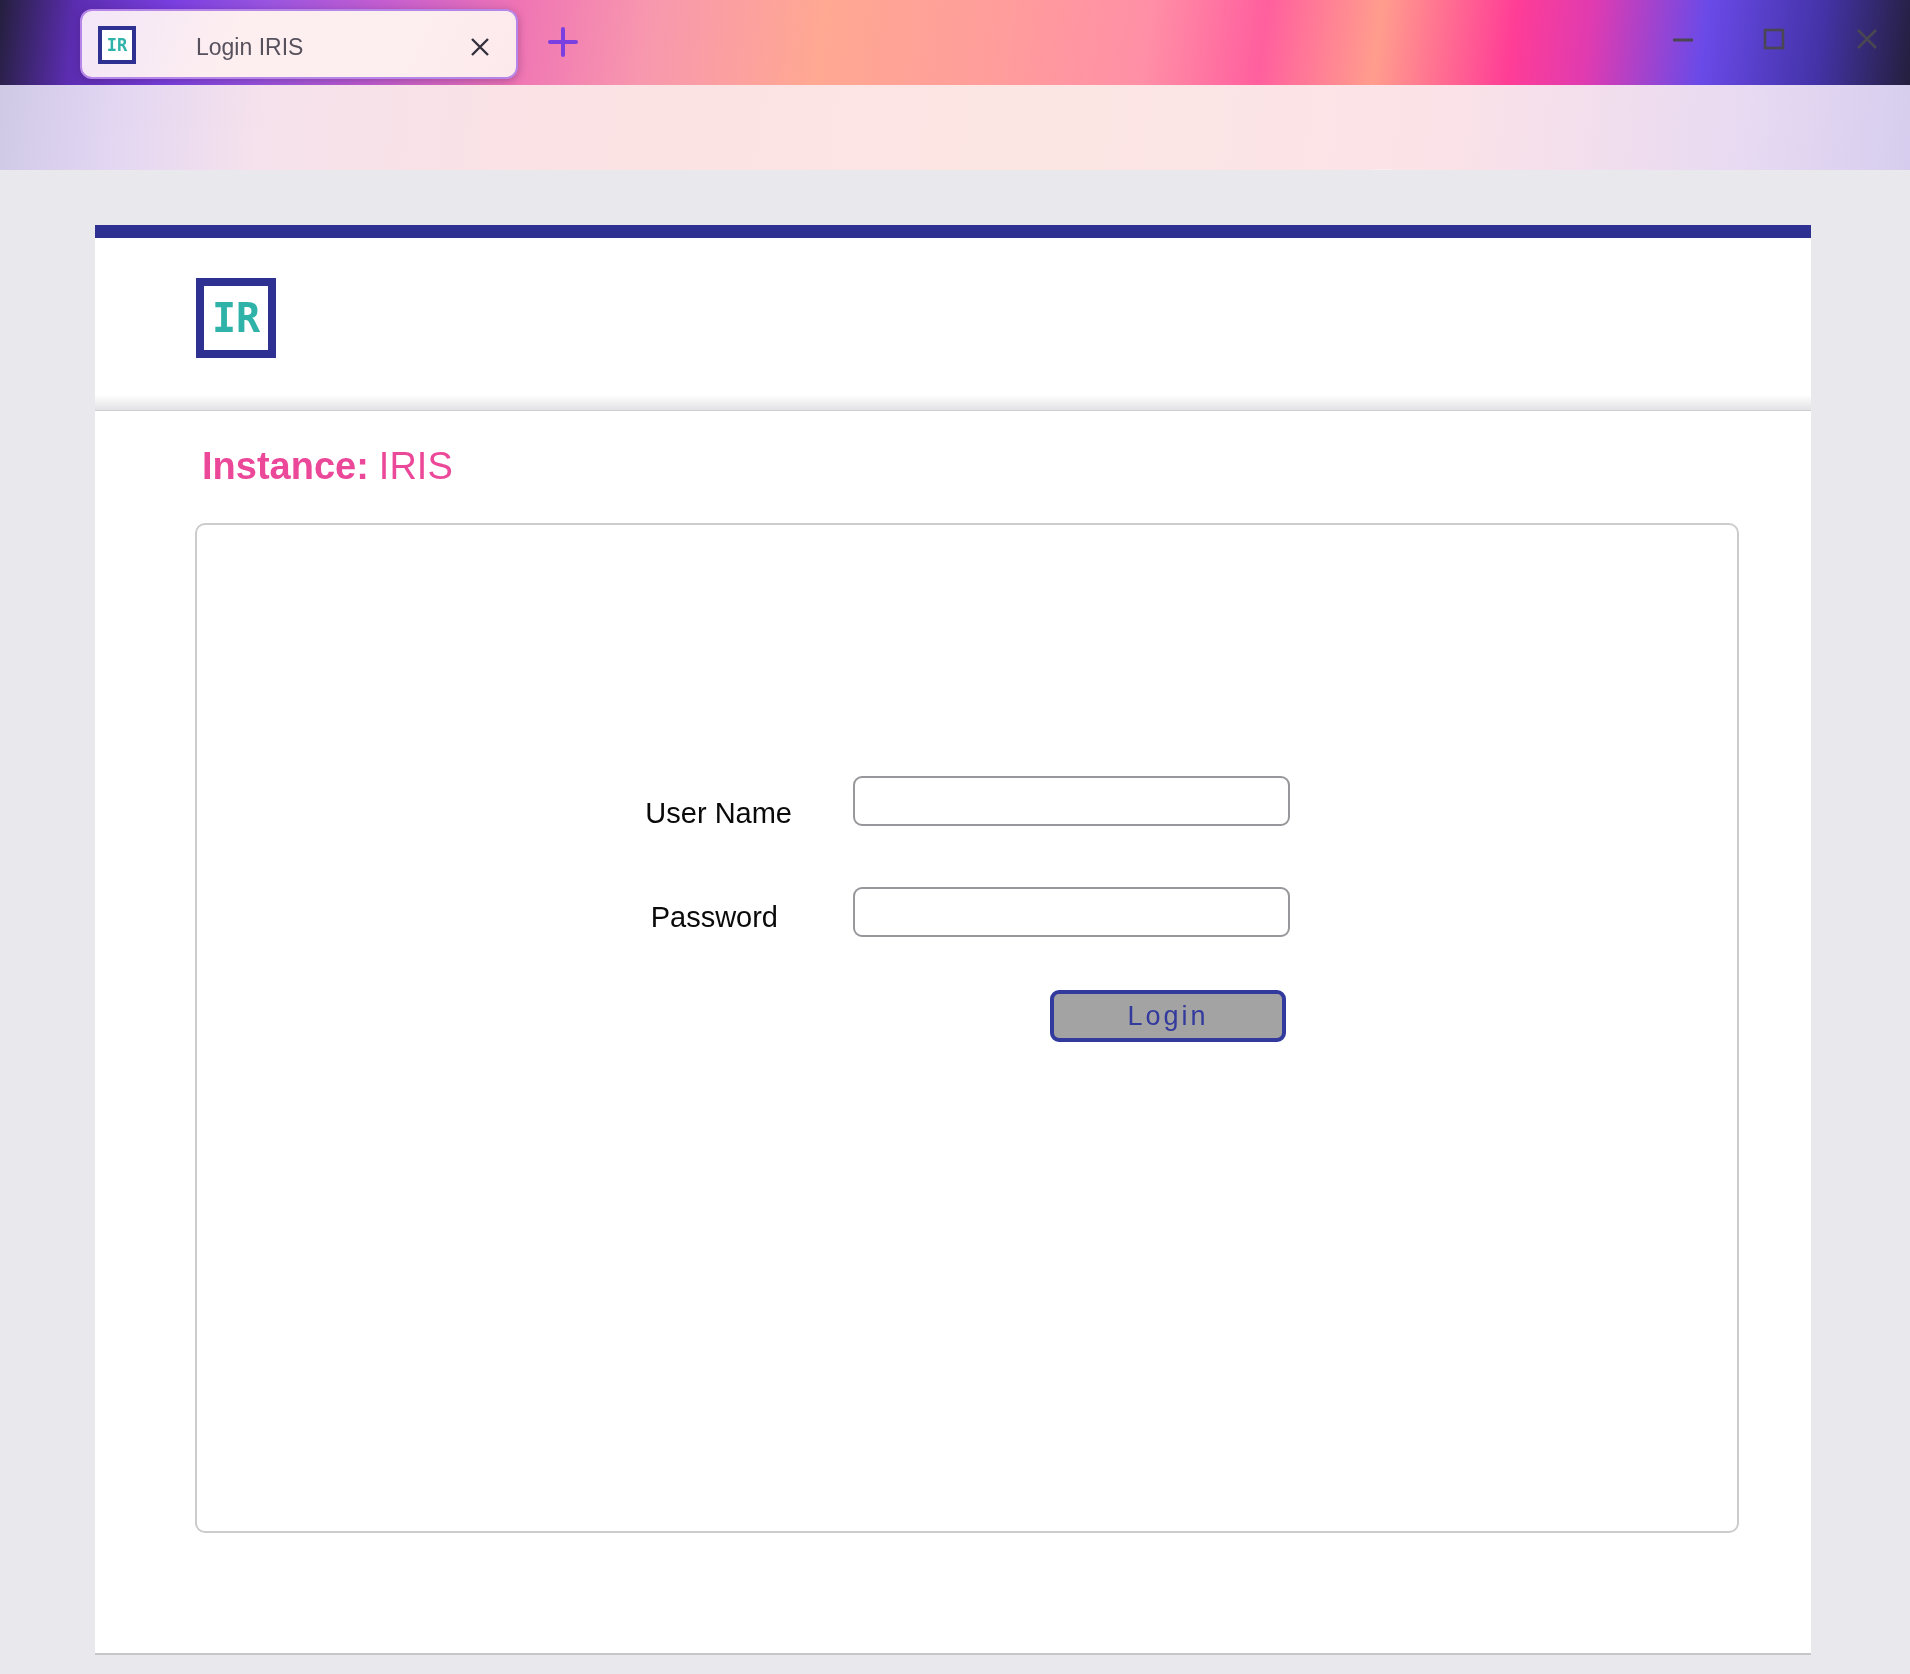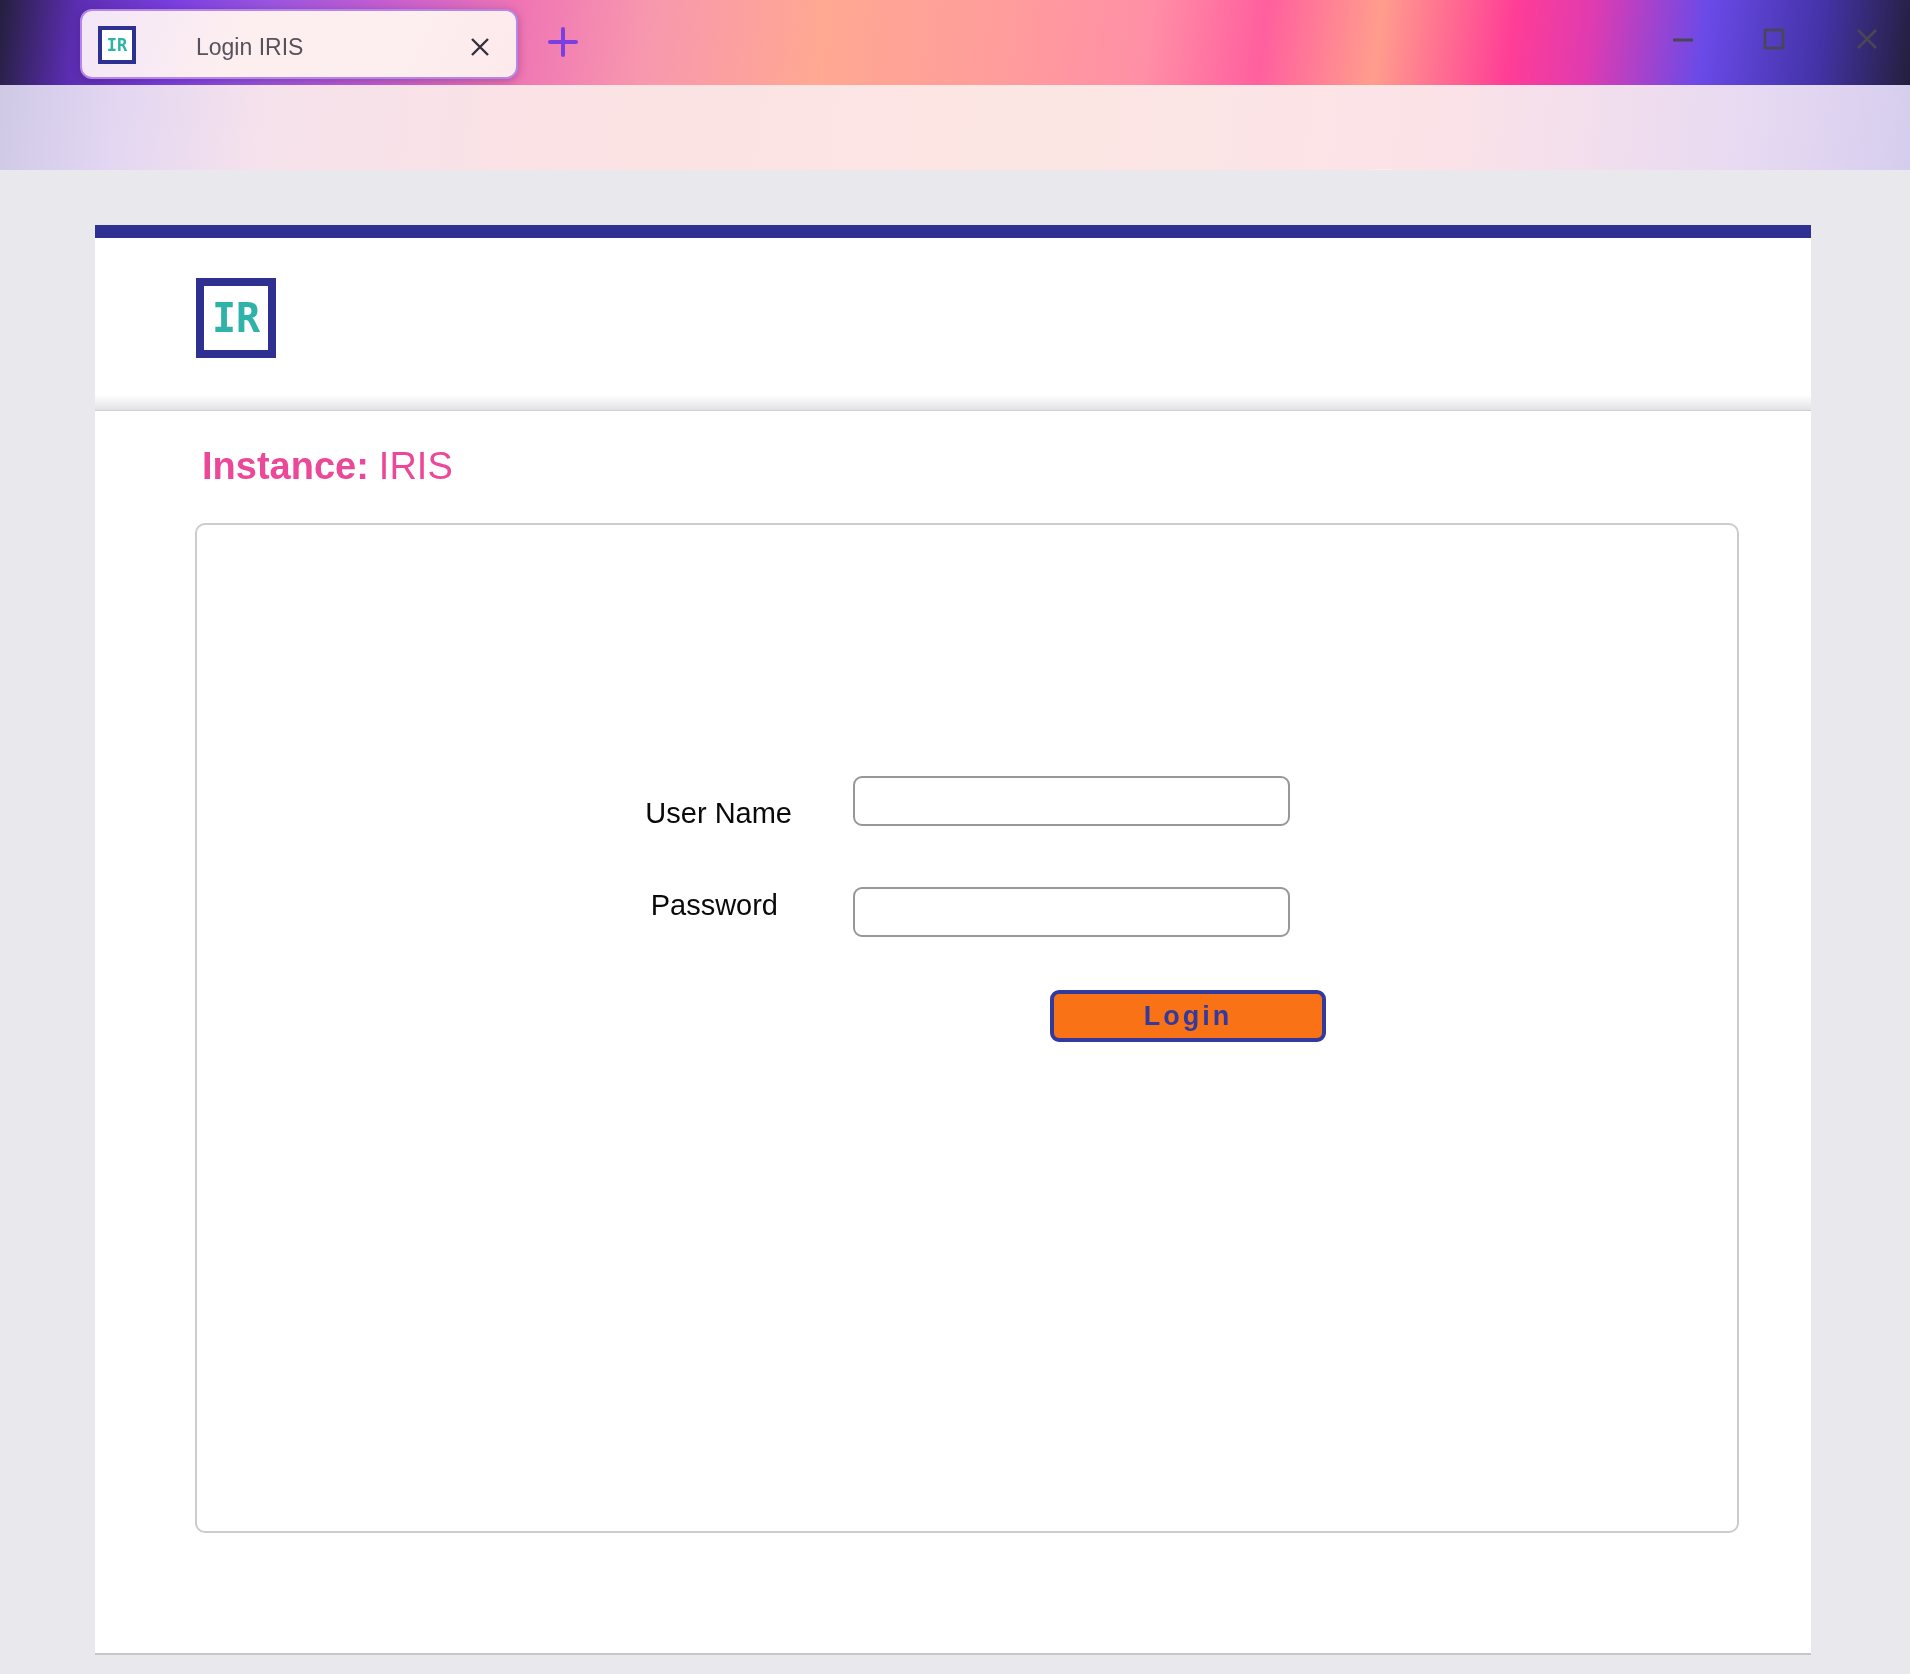--- a/index.html
+++ b/index.html
@@ -50,28 +50,28 @@
   .headersep { position:absolute; left:0; top:170px; width:100%; height:16px;
     background:linear-gradient(180deg,#ffffff,#e2e2e5); border-bottom:1px solid #d0d0d3; }
   .instance { position:absolute; left:107px; top:220px; font-size:38px; color:#ec4899; }
   .instance b { font-weight:bold; }
   .instance span { margin-left:10px; }
 
   .formcard { position:absolute; left:100px; top:298px; width:1544px; height:1010px; background:#fff;
     border:2px solid #cccccc; border-radius:10px; }
   .flabel { position:absolute; left:0; text-align:right; font-size:29px; color:#0a0a0a; height:36px; line-height:36px; }
   .lbl-user { width:595px; top:270px; }
-  .lbl-pass { width:581px; top:362px; }
+  .lbl-pass { width:581px; top:374px; }
   .finput { position:absolute; left:656px; width:437px; height:50px; border:2px solid #98989c; border-radius:9px;
     background:#fff; font-size:26px; padding:0 12px; outline:none; }
   .in-user { top:251px; }
   .in-pass { top:362px; }
-  .loginbtn { position:absolute; left:853px; top:465px; width:276px; height:52px; background:#f97316;
+  .loginbtn { position:absolute; left:853px; top:465px; width:236px; height:52px; background:#a3a3a3;
     border:4px solid #333a9e; border-radius:9px; color:#333a9e; font-size:27px; letter-spacing:3px;
-    font-family:"Liberation Sans",sans-serif; display:flex; align-items:center; justify-content:center; cursor:pointer;font-weight:bold; }
+    font-family:"Liberation Sans",sans-serif; display:flex; align-items:center; justify-content:center; cursor:pointer; }
 
   svg { display:block; }
 </style>
 </head>
 <body>
 
 <div class="tabbar">
   <div class="tab">
     <div class="favicon">IR</div>
     <div class="tab-title">Login IRIS</div>

